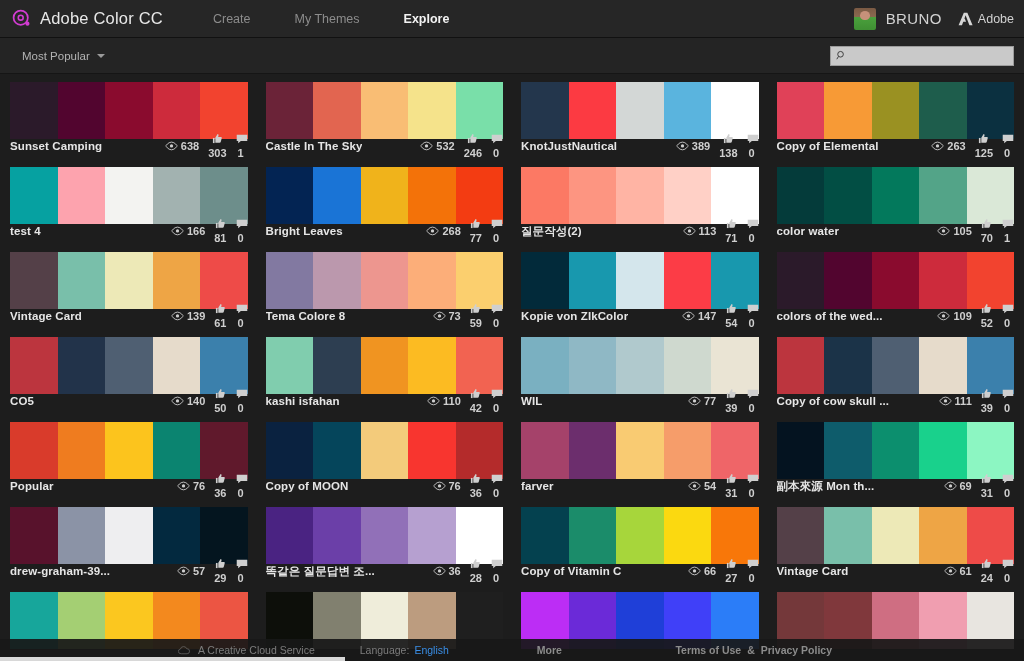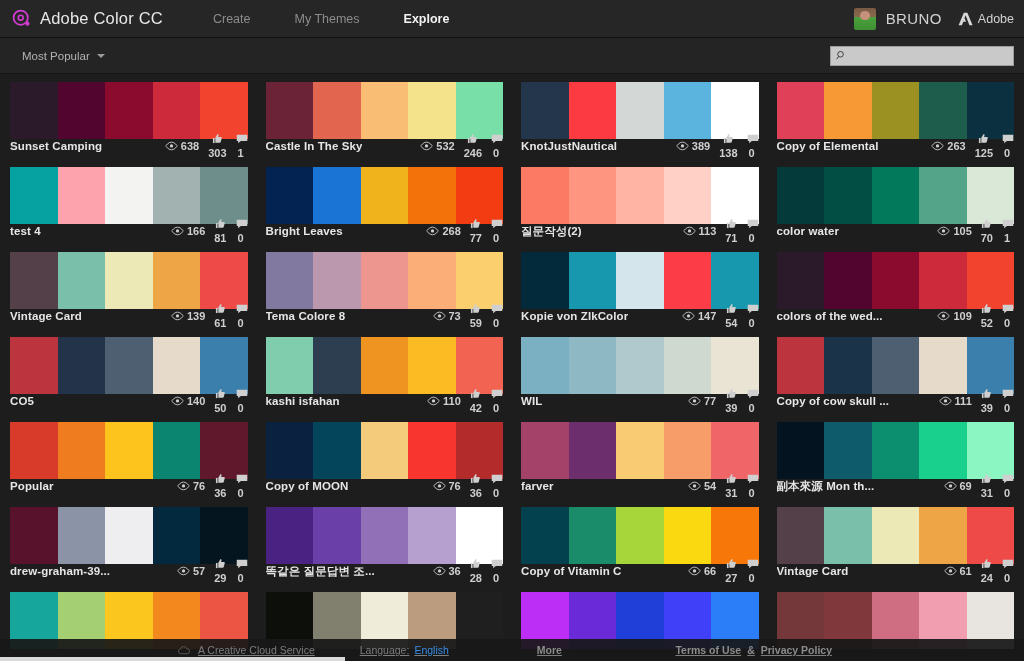--- a/index.html
+++ b/index.html
@@ -138,21 +138,21 @@
   .stat + .stat { margin-left: 5px; flex-direction: column; }
   .stat svg { display: block; }
   .stat-val { min-width: 8px; }
 
   
   .footer {
     position: absolute; left: 0; bottom: 0;
     width: 1024px; height: 22px;
     background: rgba(24,24,24,0.93);
     display: flex; align-items: center;
-    font-size: 10.5px; color: #7d7d7d; text-decoration: underline;
+    font-size: 10.5px; color: #7d7d7d;
   }
   .footer-center {
     display: flex; align-items: center; gap: 7px;
     margin-left: 178px;
   }
   .cc-icon { width: 13px; height: 11px; display: block; opacity: .75; }
   .footer-lang { margin-left: 45px; display: flex; gap: 5px; align-items: center; }
   .footer-link { color: #3a8ee6; cursor: pointer; }
   .footer-more { margin-left: 88px; color: #8c8c8c; font-weight: bold; cursor: pointer; }
   .footer-legal { margin-left: auto; margin-right: 192px; display: flex; gap: 6px; color: #8c8c8c; font-weight: bold; }

